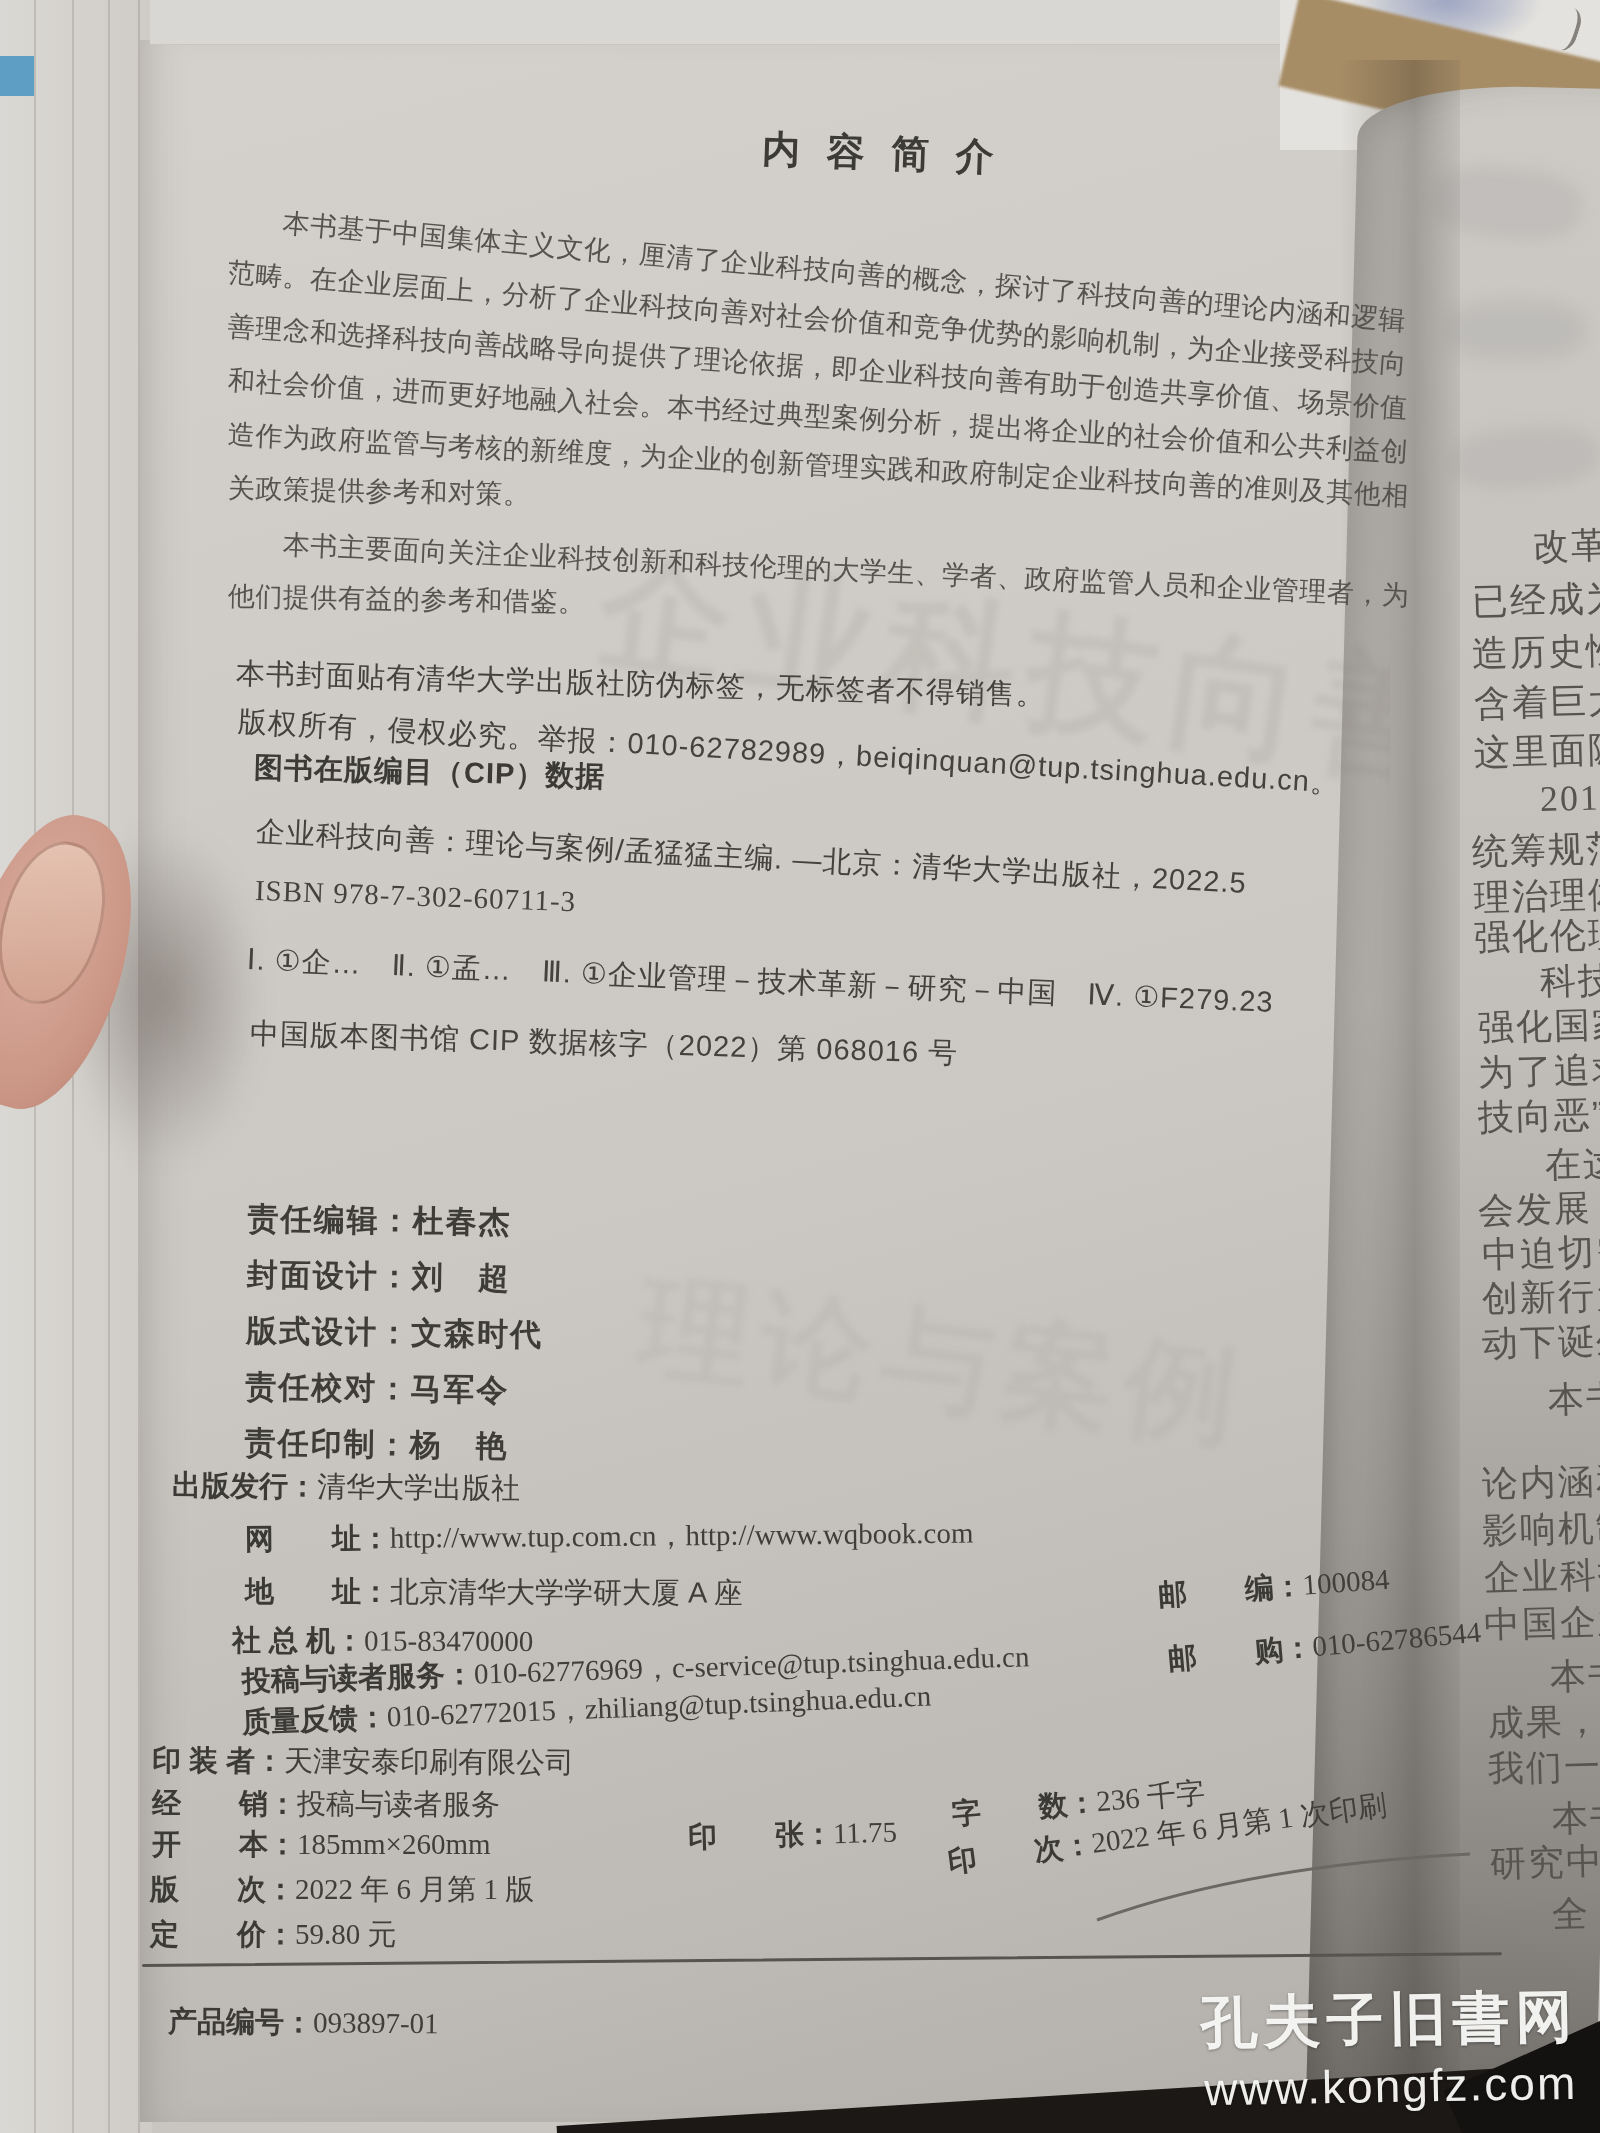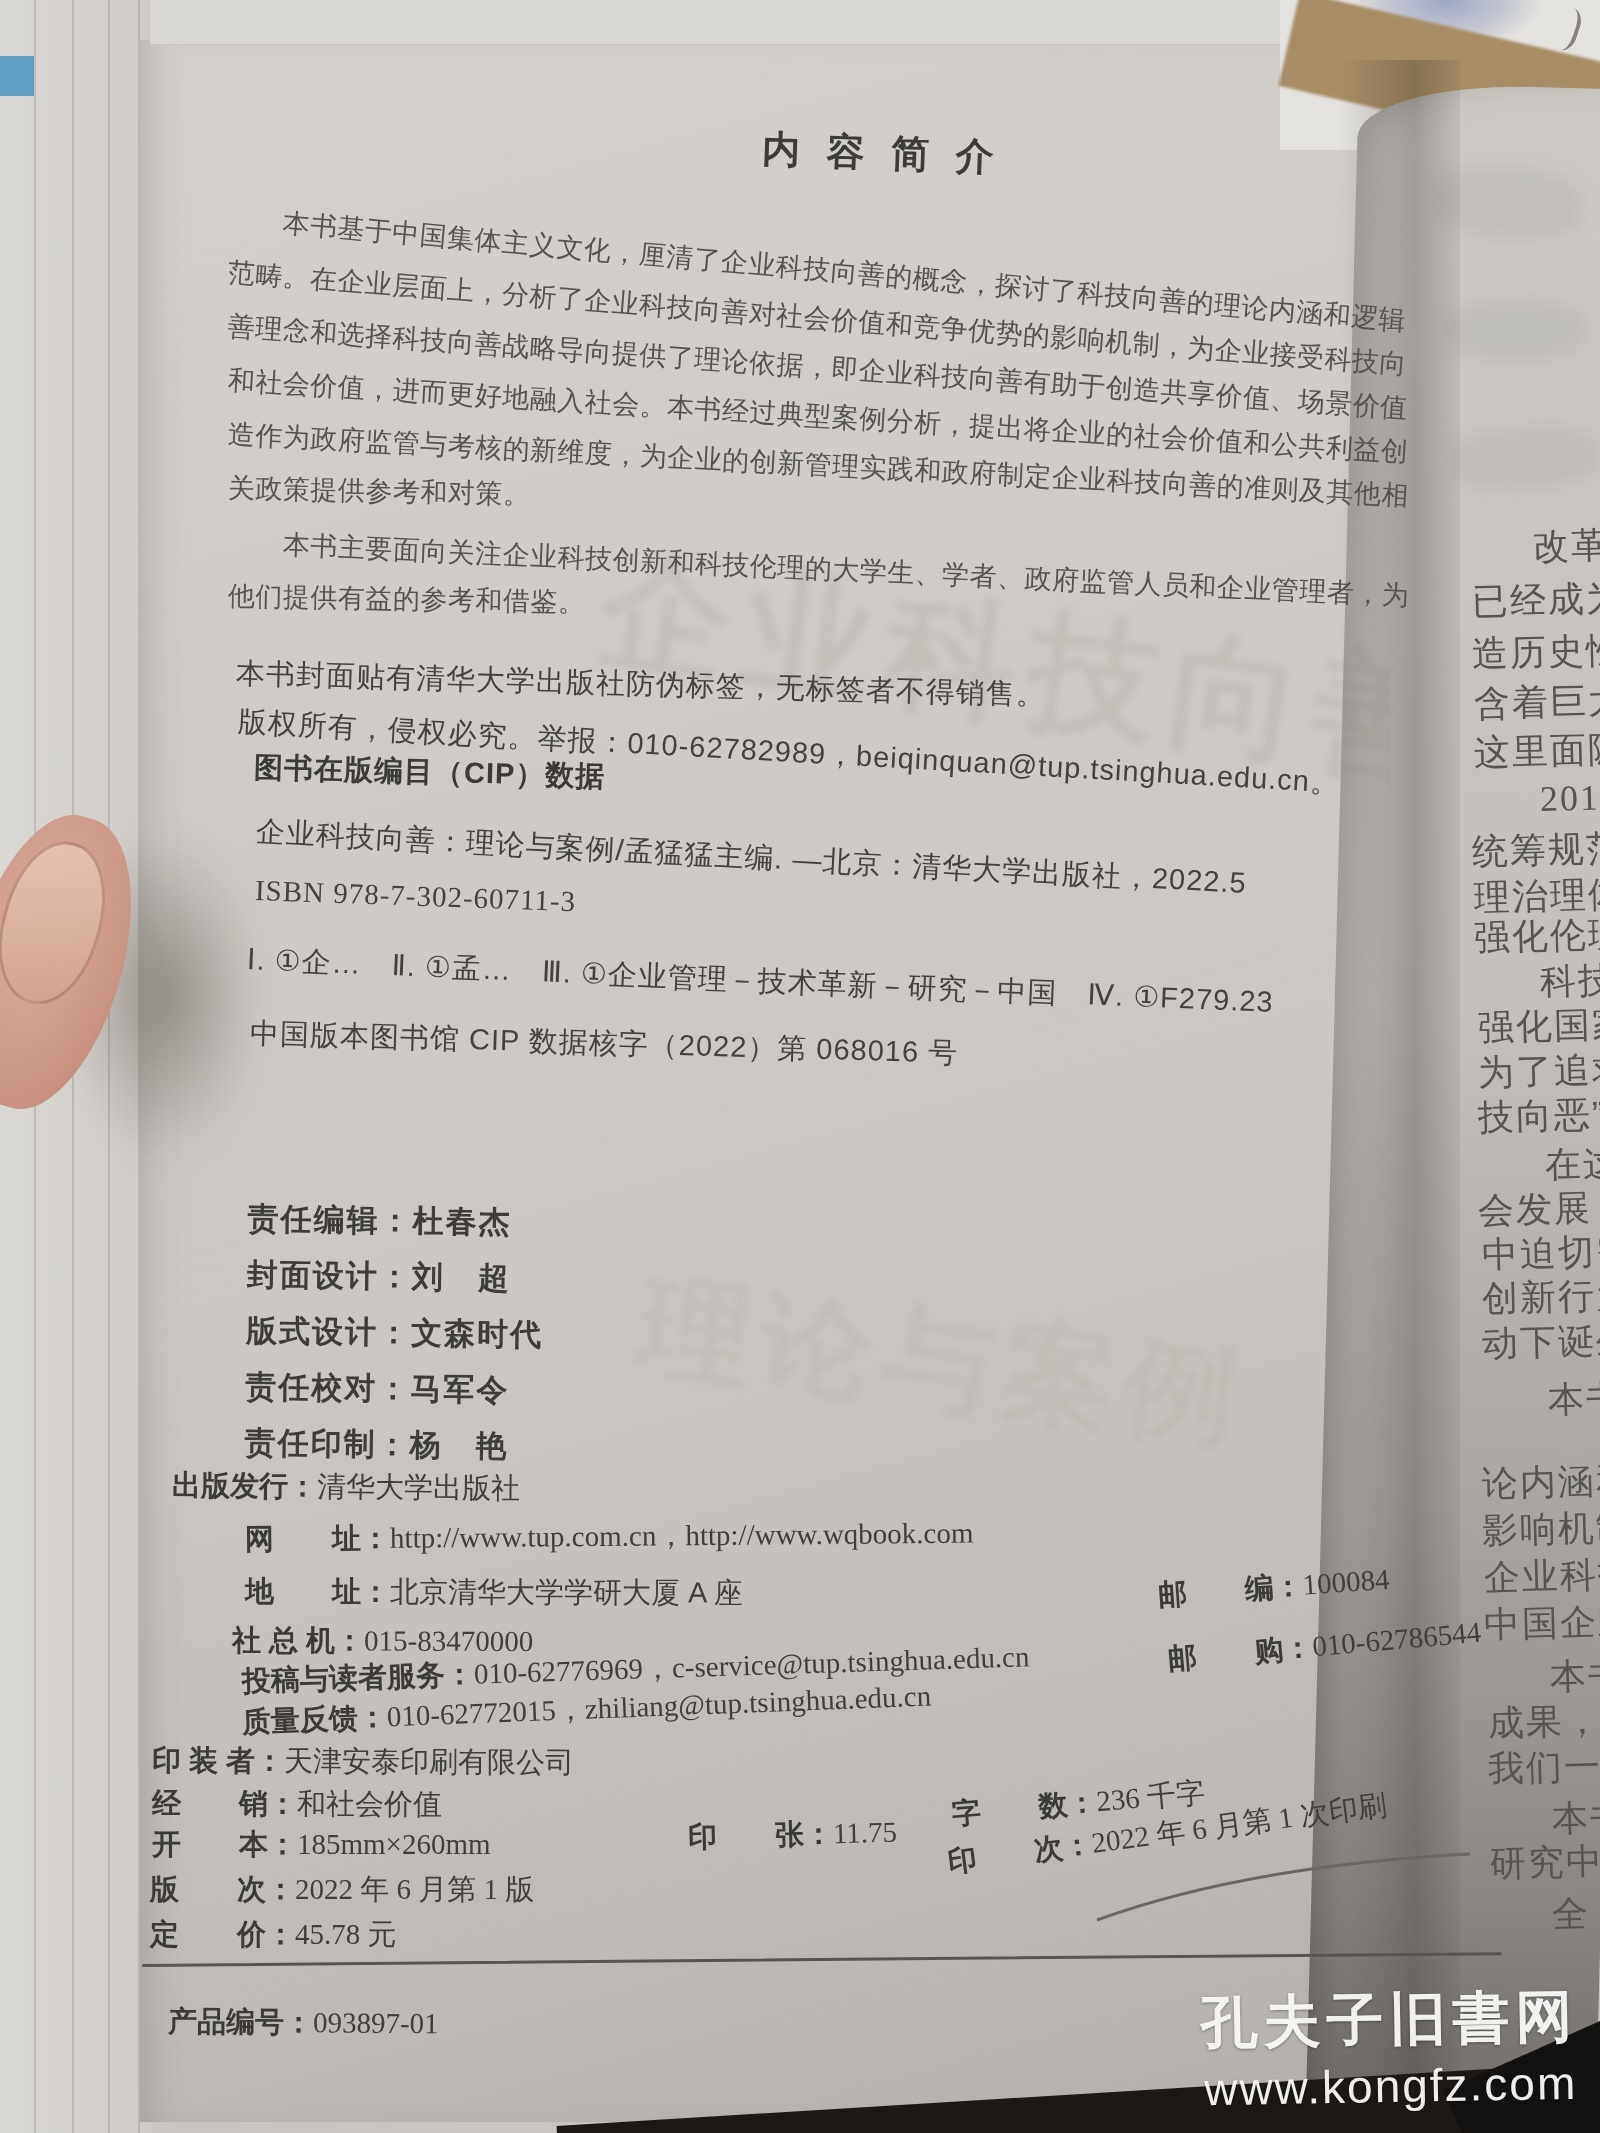--- a/index.html
+++ b/index.html
@@ -131,33 +131,33 @@
 <div class="abs col-row nw" style="left:242px;top:1703px;transform:rotate(-2.2deg)">
   <span class="lbl">质量反馈：</span><span class="serif">010-62772015，zhiliang@tup.tsinghua.edu.cn</span></div>
 <div class="abs col-row nw" style="left:1158px;top:1576px;transform:rotate(-4deg)">
   <span class="lbl">邮　　编：</span><span class="serif">100084</span></div>
 <div class="abs col-row nw" style="left:1168px;top:1640px;transform:rotate(-5deg)">
   <span class="lbl">邮　　购：</span><span class="serif">010-62786544</span></div>
 
 <div class="abs col-row nw" style="left:152px;top:1741px;transform:rotate(.3deg)">
   <span class="lbl">印 装 者：</span><span>天津安泰印刷有限公司</span></div>
 <div class="abs col-row nw" style="left:152px;top:1784px;transform:rotate(.2deg)">
-  <span class="lbl">经　　销：</span><span>和社会价值</span></div>
+  <span class="lbl">经　　销：</span><span>投稿与读者服务</span></div>
 <div class="abs col-row nw" style="left:152px;top:1825px">
   <span class="lbl">开　　本：</span><span class="serif">185mm×260mm</span></div>
 <div class="abs col-row nw" style="left:688px;top:1818px;transform:rotate(-1.5deg)">
   <span class="lbl">印　　张：</span><span class="serif">11.75</span></div>
 <div class="abs col-row nw" style="left:952px;top:1795px;transform:rotate(-5deg)">
   <span class="lbl">字　　数：</span><span class="serif">236 千字</span></div>
 <div class="abs col-row nw" style="left:150px;top:1870px">
   <span class="lbl">版　　次：</span><span class="serif">2022 年 6 月第 1 版</span></div>
 <div class="abs col-row nw" style="left:948px;top:1843px;transform:rotate(-7.5deg)">
   <span class="lbl">印　　次：</span><span class="serif">2022 年 6 月第 1 次印刷</span></div>
 <div class="abs col-row nw" style="left:150px;top:1915px">
-  <span class="lbl">定　　价：</span><span class="serif">45.78 元</span></div>
+  <span class="lbl">定　　价：</span><span class="serif">59.80 元</span></div>
 
 <svg class="abs" style="left:1095px;top:1848px" width="380" height="80">
   <path d="M2,72 Q150,18 375,6" stroke="#6b6863" stroke-width="3" fill="none"></path>
 </svg>
 
 <div class="abs rule" style="left:142px;top:1964px;width:1360px;transform:rotate(-.5deg)"></div>
 
 <div class="abs col-row nw" style="left:168px;top:2002px;transform:rotate(.5deg)">
   <span class="lbl">产品编号：</span><span class="serif">093897-01</span></div>
 

